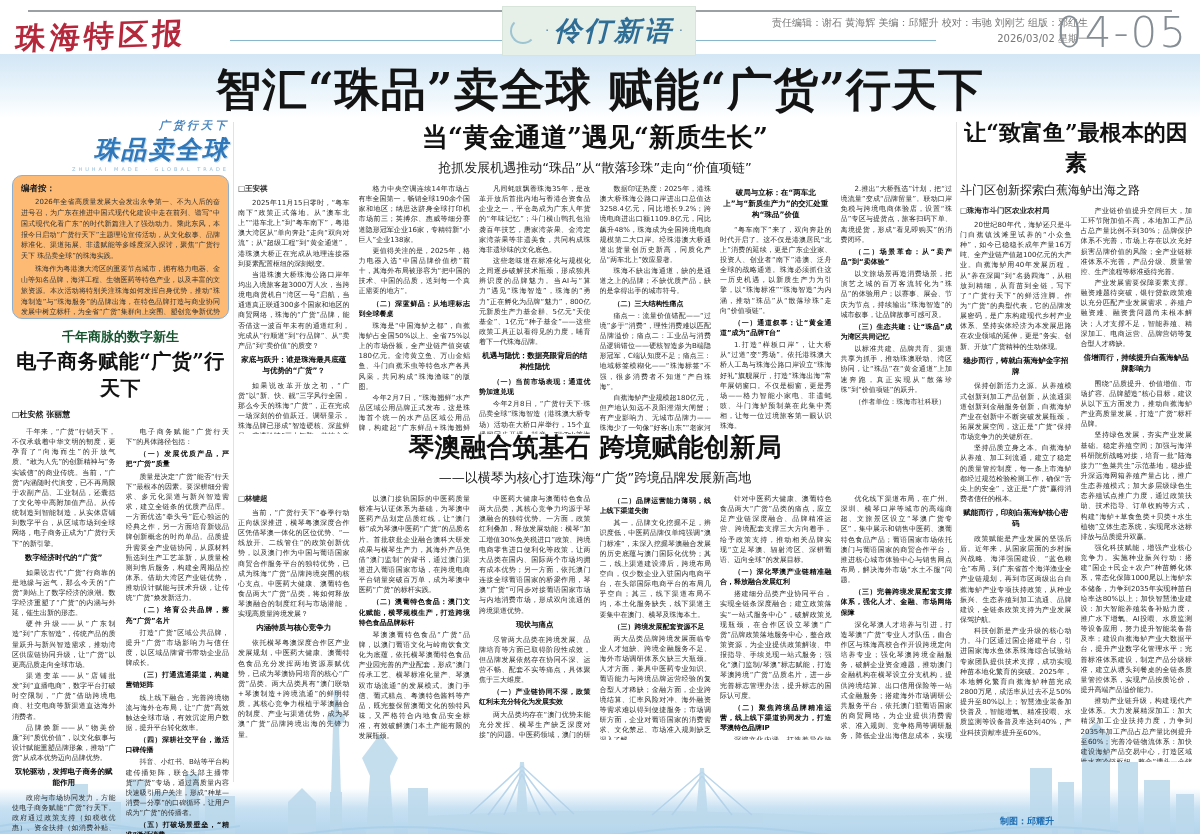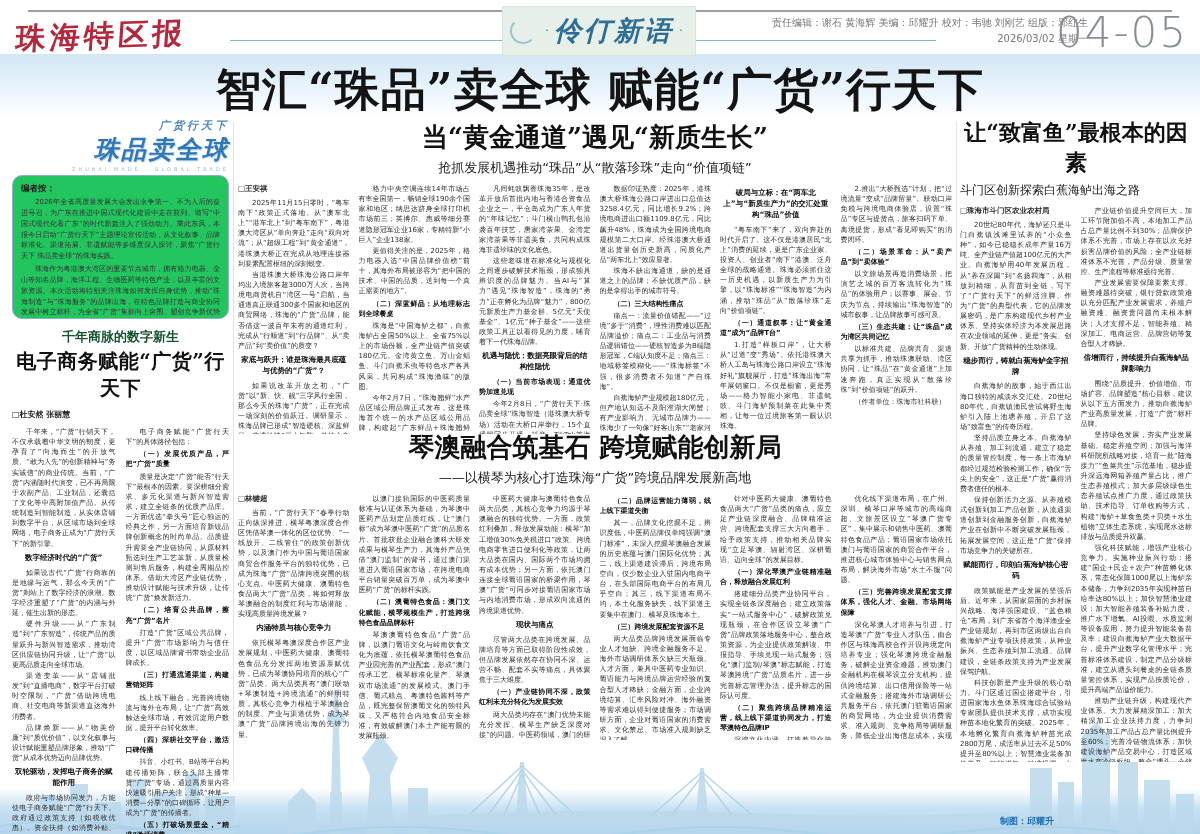--- a/index.html
+++ b/index.html
@@ -37,21 +37,21 @@
   .mid-bot{position:absolute;left:238px;top:430px;width:714px;z-index:2;}
   .right-rail{position:absolute;left:960px;top:118px;width:232px;z-index:2;}
   
   .logo{text-align:right;height:52px;}
   .logo .l1{font-size:11px;font-weight:bold;font-style:italic;color:#4a87c0;letter-spacing:3px;}
   .logo .l2{font-size:25px;font-weight:bold;font-style:italic;color:#2f77b8;letter-spacing:2px;
             text-shadow:1px 1px 0 #bcd9ee;}
   .logo .en{font-size:5px;letter-spacing:3px;color:#93bcd8;}
   
   .editor-box{margin-top:5px;border:1.5px solid #8fafd0;border-radius:10px;padding:7px 8px;
-              height:128px;overflow:hidden;background:#22c55e;}
+              height:128px;overflow:hidden;background:#fdba74;}
   .editor-box .lab{font-size:8.5px;font-weight:bold;color:#222;margin-bottom:2px;}
   .editor-box p{margin:0 0 2px;font-size:7px;line-height:1.55;text-align:justify;text-indent:2em;color:#333;}
   
   .kicker{margin-top:9px;text-align:center;font-size:13px;font-weight:bold;color:#14532d;}
   .hl-left{text-align:center;font-family:"DejaVu Serif",serif;font-size:20px;font-weight:bold;
            color:#111;margin-top:2px;letter-spacing:0.5px;}
   .byline{font-size:8px;font-weight:bold;color:#222;margin:7px 0 4px;}
   .hl-mid{text-align:center;font-family:"DejaVu Serif",serif;font-size:26px;font-weight:bold;color:#111;}
   .sub-mid{text-align:center;font-size:13px;color:#222;margin-top:4px;}
   .hl-right{text-align:center;font-family:"DejaVu Serif",serif;font-size:22px;font-weight:bold;color:#111;}
@@ -273,23 +273,22 @@
 </div>
 
 <div class="right-rail">
   <div class="hl-right">让“致富鱼”最根本的因素</div>
   <div class="sub-right">斗门区创新探索白蕉海鲈出海之路</div>
   <div class="cols h-right">
     <div class="col">
         <div class="b-by">□珠海市斗门区农业农村局</div>
         <div class="b-p">20世纪80年代，海鲈还只是斗门白蕉镇浅滩里试养的“小众鱼种”，如今已稳稳长成年产量16万吨、全产业链产值超100亿元的大产业。白蕉海鲈用40年发展历程，从“养在深闺”到“名扬四海”，从粗放到精细，从育苗到全链，写下了“广货行天下”的鲜活注脚。作为“广货”的典型代表，它的品牌发展密码，是广东构建现代乡村产业体系、坚持实体经济为本发展思路在农业领域的延伸，更是“务实、创新、开放”广货精神的生动体现。</div>
         <div class="b-hc">稳步而行，铸就白蕉海鲈金字招牌</div>
-        <div class="b-p">白蕉海鲈的故事，始于西江出海口独特的咸淡水交汇处。20世纪80年代，白蕉镇渔民尝试将野生海鲈引入陆上池塘养殖，开启了这场“致富鱼”的传奇历程。</div>
+        <div class="b-p">保持创新活力之源。从养殖模式创新到加工产品创新，从流通渠道创新到金融服务创新，白蕉海鲈产业在创新中不断突破发展瓶颈，拓展发展空间，这正是“广货”保持市场竞争力的关键所在。</div>
         <div class="b-p">坚持品质立身之本。白蕉海鲈从养殖、加工到流通，建立了稳定的质量管控制度，每一条上市海鲈都经过规范检验检测工作，确保“舌尖上的安全”，这正是“广货”赢得消费者信任的根本。</div>
-        <div class="b-p">保持创新活力之源。从养殖模式创新到加工产品创新，从流通渠道创新到金融服务创新，白蕉海鲈产业在创新中不断突破发展瓶颈，拓展发展空间，这正是“广货”保持市场竞争力的关键所在。</div>
         <div class="b-hc">赋能而行，印刻白蕉海鲈核心密码</div>
         <div class="b-p">政策赋能是产业发展的坚强后盾。近年来，从国家层面的乡村振兴战略、海洋强国建设、“蓝色粮仓”布局，到广东省首个海洋渔业全产业链规划，再到市区两级出台白蕉海鲈产业专项扶持政策，从种业振兴、生态养殖到加工流通、品牌建设，全链条政策支持为产业发展保驾护航。</div>
         <div class="b-p">科技创新是产业升级的核心动力。斗门区通过国企搭建平台，引进国家海水鱼体系珠海综合试验站专家团队提供技术支撑，成功实现种苗本地化繁育的突破。2025年，本地孵化繁育白蕉海鲈种苗完成2800万尾，成活率从过去不足50%提升至80%以上；智慧渔业装备加快普及，智能增氧、精准投喂、水质监测等设备普及率达到40%，产业科技贡献率提升至60%。</div>
       </div>
     <div class="col">
         <div class="b-p">产业链价值提升空间巨大，加工环节附加值不高，本地加工产品占总产量比例不到30%；品牌保护体系不完善，市场上存在以次充好损害品牌价值的风险；全产业链标准体系不完善，产品分级、质量管控、生产流程等标准亟待完善。</div>
         <div class="b-p">产业发展需要保障要素支撑。融资难题待突破，银行贷款政策难以充分匹配产业发展需求，养殖户融资难、融资贵问题尚未根本解决；人才支撑不足，智能养殖、精深加工、电商运营、品牌营销等复合型人才稀缺。</div>
         <div class="b-hc">倍增而行，持续提升白蕉海鲈品牌影响力</div>
         <div class="b-p">围绕“品质提升、价值增值、市场扩容、品牌塑造”核心目标，建议从以下五方面发力，推动白蕉海鲈产业高质量发展，打造“广货”标杆品牌。</div>
         <div class="b-p">坚持绿色发展，夯实产业发展基础。稳定养殖空间；加强与海洋科研院所战略对接，培育一批“陆海接力”“鱼菜共生”示范基地，稳步提升深远海网箱养殖产量占比，推广生态养殖模式；加大多层级绿色生态养殖试点推广力度，通过政策扶助、技术指导、订单收购等方式，构建“海鲈+草食鱼类+贝类+水生植物”立体生态系统，实现尾水达标排放与品质提升双赢。</div>

